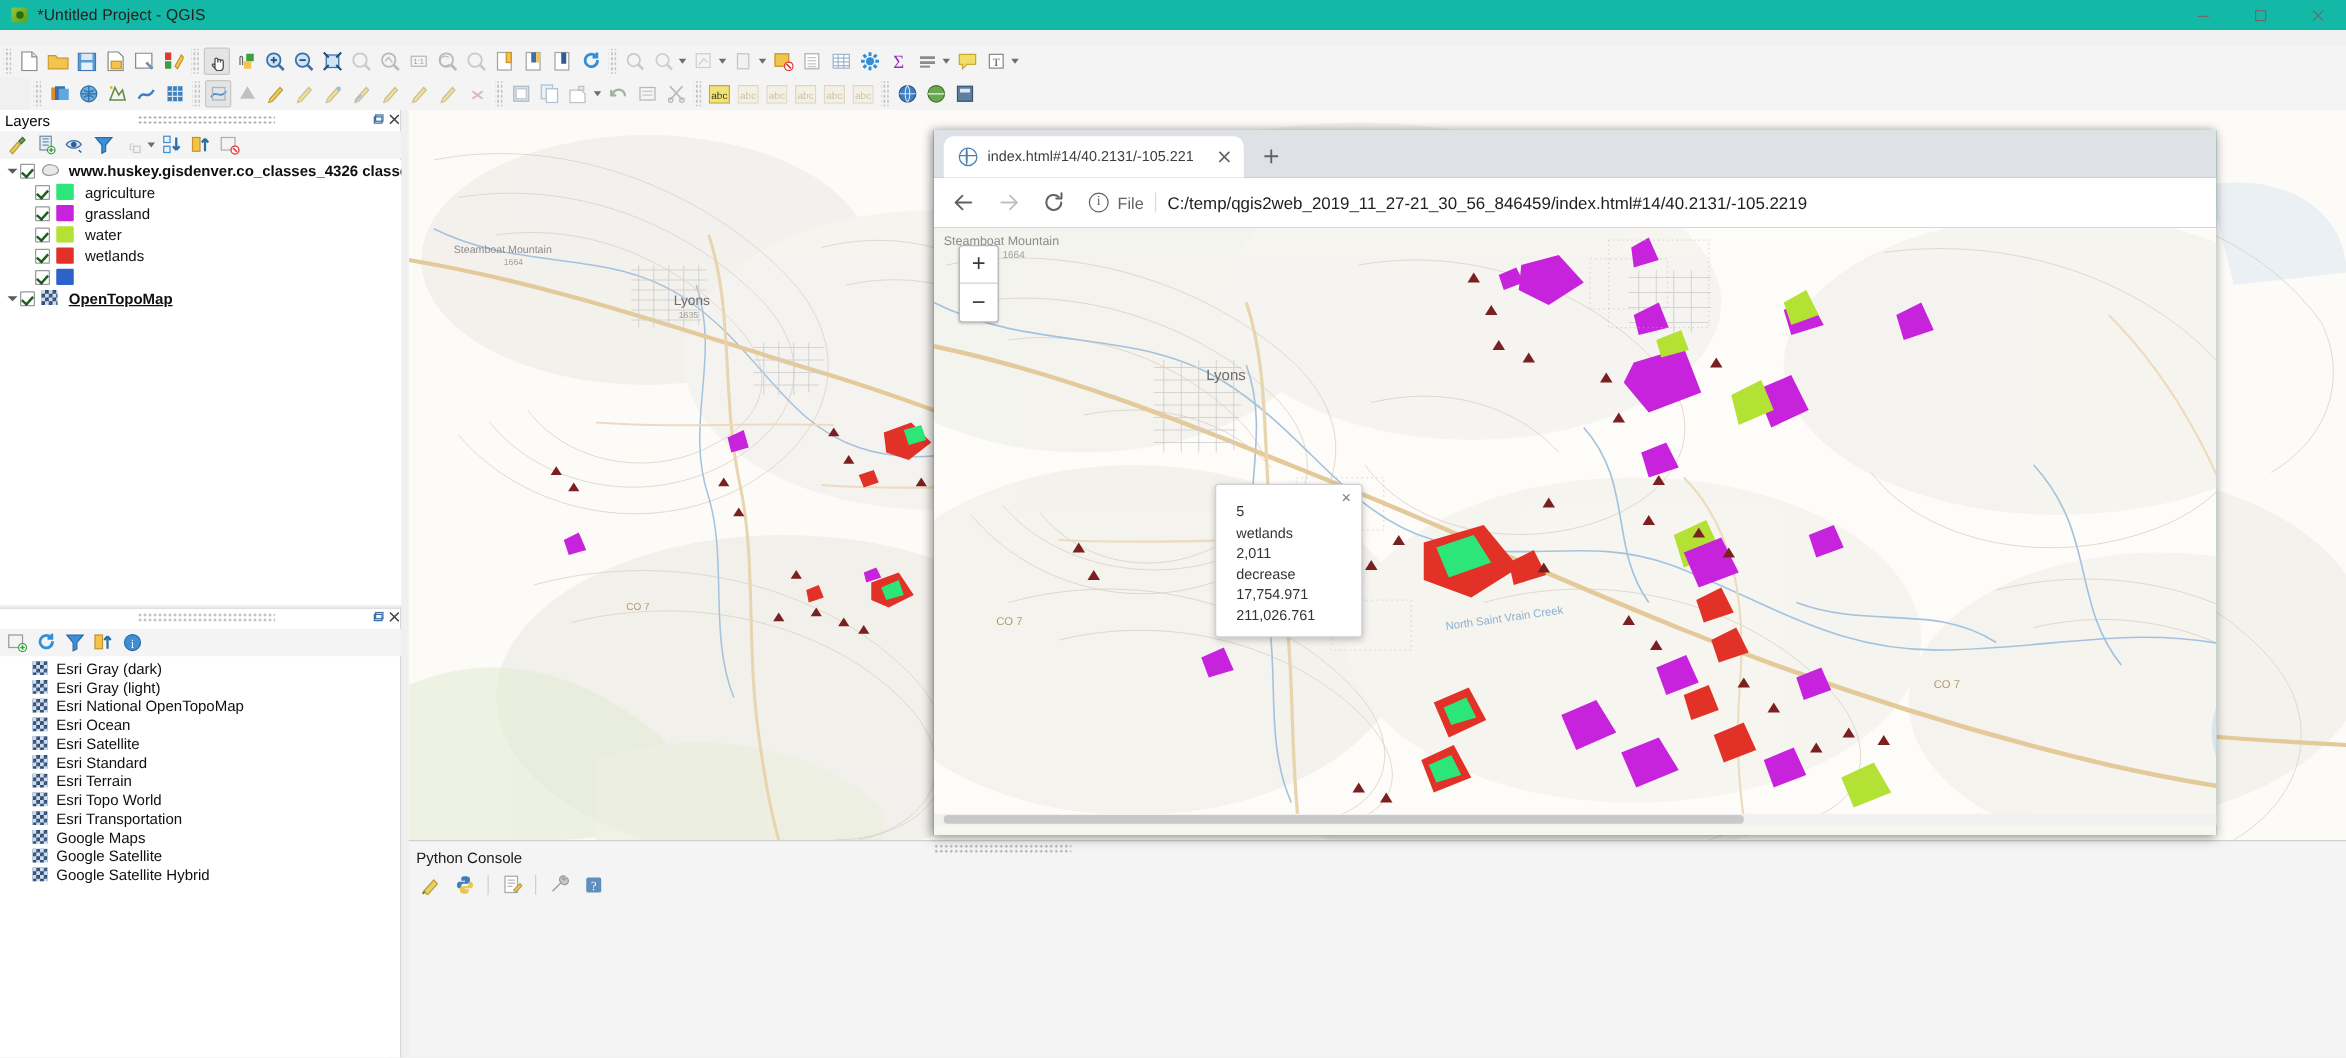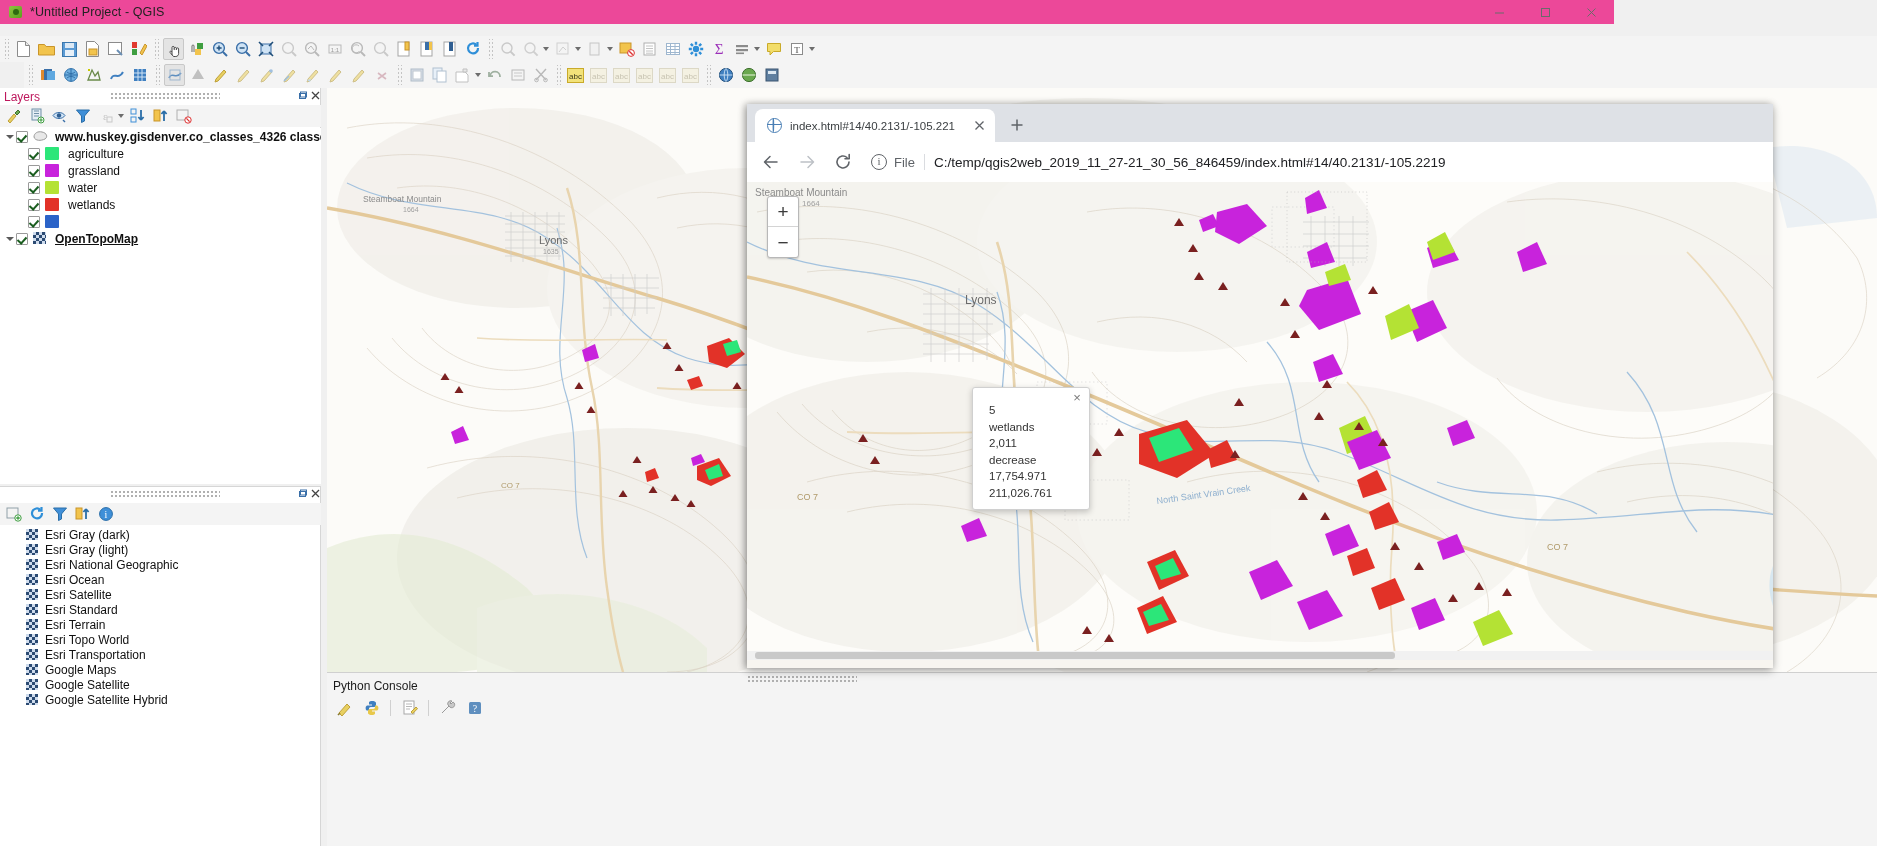--- a/index.html
+++ b/index.html
@@ -9,22 +9,22 @@
     overflow: hidden;
     font-family: "Liberation Sans", sans-serif;
     font-size: 12px;
     color: #1a1a1a;
     background: #f0f0f0;
   }
   #app { position: relative; width: 1877px; height: 846px; }
 
   
   .titlebar {
-    position: absolute; left: 0; top: 0; width: 1614px; height: 24px;
-    background: #ec4899;
+    position: absolute; left: 0; top: 0; width: 1877px; height: 24px;
+    background: #14b8a6;
     display: flex; align-items: center;
   }
   .tb-icon {
     width: 16px; height: 16px; margin-left: 8px; margin-right: 6px;
     position: relative; flex: none;
   }
   .tb-icon::before {
     content: ""; position: absolute; left: 1px; top: 2px;
     width: 13px; height: 12px; border-radius: 2px;
     background: linear-gradient(135deg,#8ec63f 0%, #5aa01e 100%);
@@ -77,21 +77,21 @@
     display: flex; align-items: center; justify-content: center;
   }
   .caret::after {
     content: ""; border-left: 3.5px solid transparent; border-right: 3.5px solid transparent;
     border-top: 4px solid #6d6d6d;
   }
   .sq { width: 14px; height: 13px; border-radius: 1px; }
 
   
   .panel-title {
-    position: absolute; height: 16px; font-size: 12px; color: #be185d;
+    position: absolute; height: 16px; font-size: 12px; color: #000000;
     display: flex; align-items: center;
   }
   .panel-dots {
     position: absolute; height: 8px;
     background-image: radial-gradient(circle, #b0b0b0 1px, transparent 1px);
     background-size: 4px 4px;
   }
   .panel-btn { position: absolute; width: 9px; height: 9px; }
   .panel-btn svg { display: block; }
 
@@ -892,21 +892,21 @@
     <div class="brow">
       <div class="tileicon"></div>
       <div class="bname">Esri Gray (dark)</div>
     </div>
     <div class="brow">
       <div class="tileicon"></div>
       <div class="bname">Esri Gray (light)</div>
     </div>
     <div class="brow">
       <div class="tileicon"></div>
-      <div class="bname">Esri National Geographic</div>
+      <div class="bname">Esri National OpenTopoMap</div>
     </div>
     <div class="brow">
       <div class="tileicon"></div>
       <div class="bname">Esri Ocean</div>
     </div>
     <div class="brow">
       <div class="tileicon"></div>
       <div class="bname">Esri Satellite</div>
     </div>
     <div class="brow">

